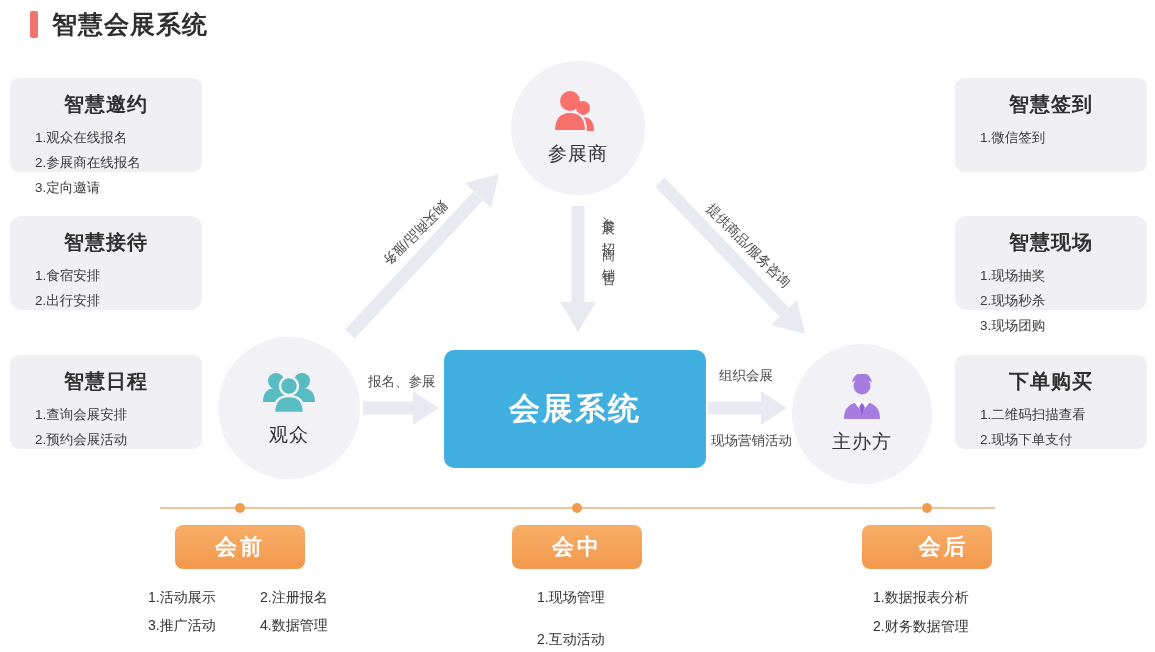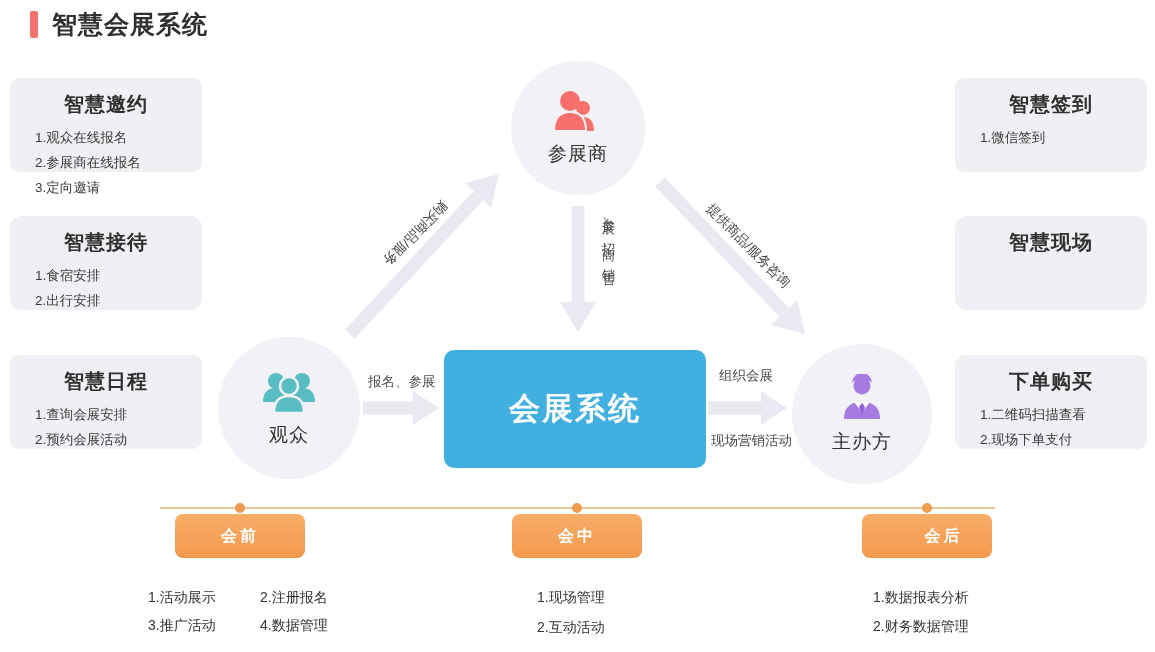--- a/index.html
+++ b/index.html
@@ -40,28 +40,28 @@
   .el-organize { left:719px; top:367px; }
   .el-onsite   { left:711px; top:432px; }
   .el-vertical { left:599px; top:207px; writing-mode:vertical-rl; letter-spacing:4px; height:132px; }
   .el-diag-left  { left:415px; top:233px; transform:translate(-50%,-50%) rotate(135deg); }
   .el-diag-right { left:748px; top:246px; transform:translate(-50%,-50%) rotate(45deg); }
 
   
   .tl-line { position:absolute; left:160px; top:507px; width:835px; height:2px; background:#eac496; z-index:0; }
   .tl-dot { position:absolute; top:503px; width:10px; height:10px; border-radius:50%; background:#ee9c50; z-index:1; }
   .dot-pre  { left:235px; } .dot-mid { left:572px; } .dot-post { left:922px; }
-  .phase-btn { position:absolute; top:514px; width:130px; height:44px; border:none; border-radius:8px;
-               background:linear-gradient(#f8ad67,#f2994d); color:#fff; font-size:16px; font-weight:bold;
+  .phase-btn { position:absolute; top:525px; width:130px; height:44px; border:none; border-radius:8px;
+               background:linear-gradient(#f8ad67,#f2994d); color:#fff; font-size:22px; font-weight:bold;
                letter-spacing:3px; font-family:inherit; cursor:pointer; z-index:1; }
   .btn-pre { left:175px; } .btn-mid { left:512px; } .btn-post { left:862px;padding-left:33px; }
 
   .phase-list { position:absolute; z-index:1; font-size:14px; color:#333; }
   .pl-pre { left:148px; top:589px; display:grid; grid-template-columns:104px 96px; grid-column-gap:8px; grid-row-gap:10px; }
-  .pl-mid { left:537px; top:589px; display:flex; flex-direction:column; gap:12px; }
+  .pl-mid { left:537px; top:589px; display:flex; flex-direction:column; gap:24px; }
   .pl-post { left:873px; top:589px; display:flex; flex-direction:column; gap:11px; }
 
   .icon-wrap { line-height:0; }
 </style>
 </head>
 <body>
 
 <div class="stage">
 
   <svg class="arrow-layer" width="1155" height="652" viewBox="0 0 1155 652">
@@ -114,20 +114,25 @@
   </div>
 
   <div class="fbox fbox-r row1">
     <div class="ftitle">智慧签到</div>
     <ul>
       <li>1.微信签到</li>
     </ul>
   </div>
   <div class="fbox fbox-r row2">
     <div class="ftitle">智慧现场</div>
+    <ul>
+      <li>1.现场抽奖</li>
+      <li>2.现场秒杀</li>
+      <li>3.现场团购</li>
+    </ul>
   </div>
   <div class="fbox fbox-r row3">
     <div class="ftitle">下单购买</div>
     <ul>
       <li>1.二维码扫描查看</li>
       <li>2.现场下单支付</li>
     </ul>
   </div>
 
   <div class="node node-exhibitor">

